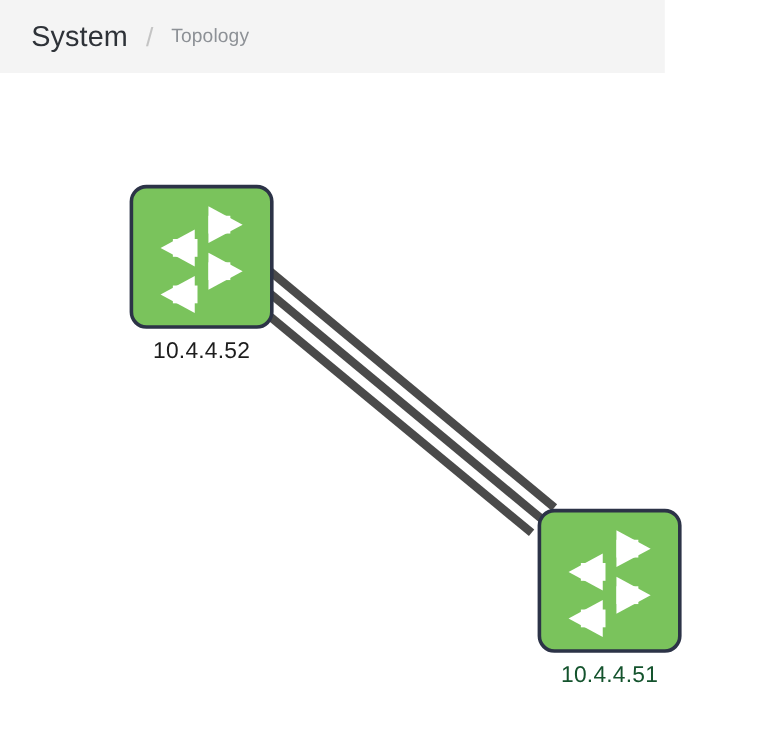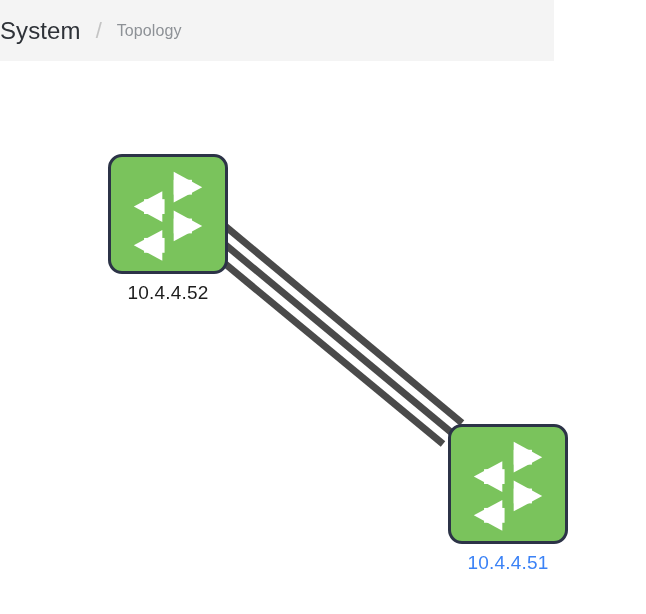--- a/index.html
+++ b/index.html
@@ -22,20 +22,21 @@
 
   
   .header {
     position: absolute;
     left: 0;
     top: 0;
     width: 554px;
     height: 61px;
     background: #f4f4f4;
     display: flex;
+    padding-left: 26px;
   }
 
   .breadcrumb {
     display: flex;
     align-items: center;
     gap: 0px;
     white-space: nowrap;
   }
 
   .crumb-root {
@@ -168,18 +169,18 @@
                 <rect x="55" y="20" width="16" height="13"></rect>
                 <path d="M45 37 L45 30 L20 43.5 L45 57 L45 50 Z"></path>
                 <rect x="29" y="37" width="18" height="13"></rect>
                 <path d="M55 54 L55 47 L80 60.5 L55 74 L55 67 Z"></path>
                 <rect x="55" y="54" width="16" height="13"></rect>
                 <path d="M45 71 L45 64 L20 77.5 L45 91 L45 84 Z"></path>
                 <rect x="29" y="71" width="18" height="13"></rect>
               </g>
             </svg>
           </div>
-          <div class="node-label" style="color: #3b82f6;">10.4.4.51</div>
+          <div class="node-label" style="color: #14532d;">10.4.4.51</div>
         </div>
       </div>
 
   </div>
 </div>
 
 </body></html>

